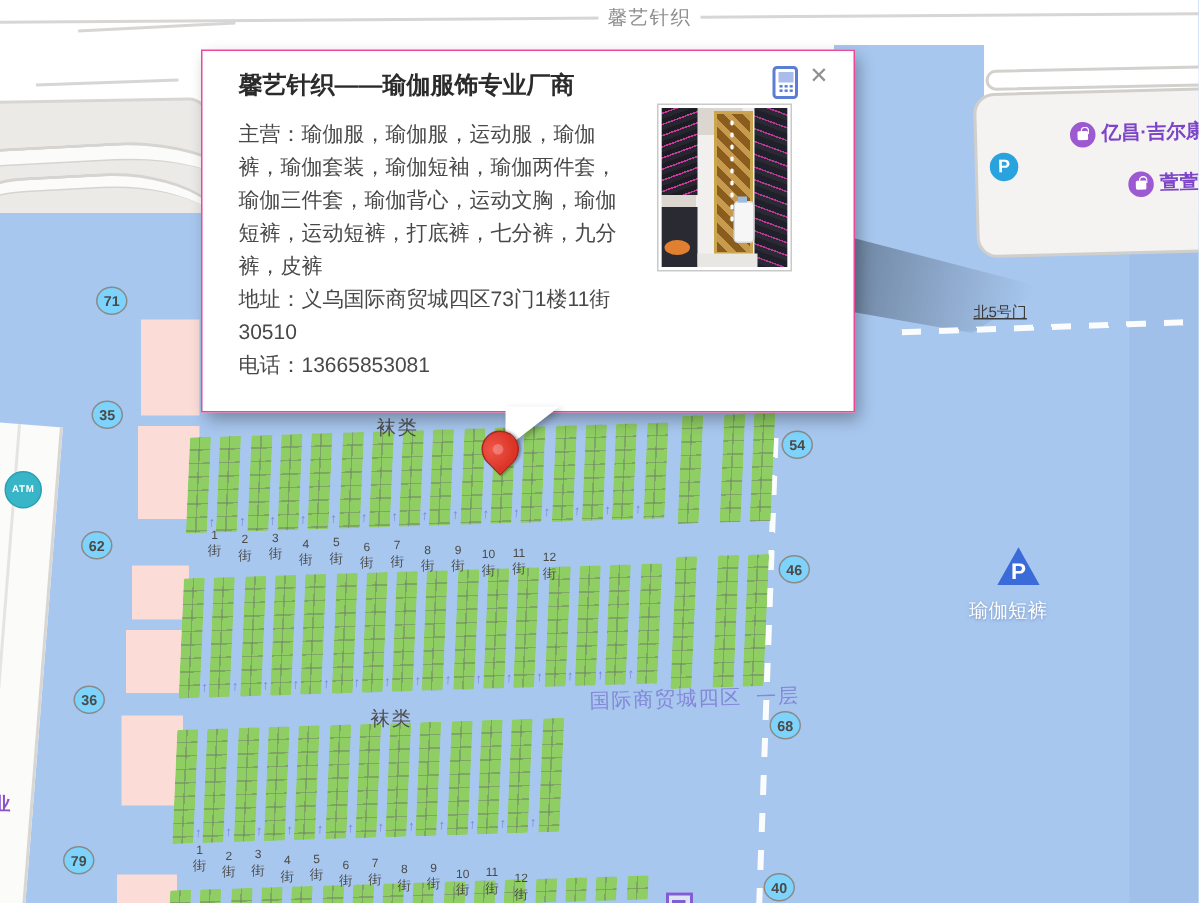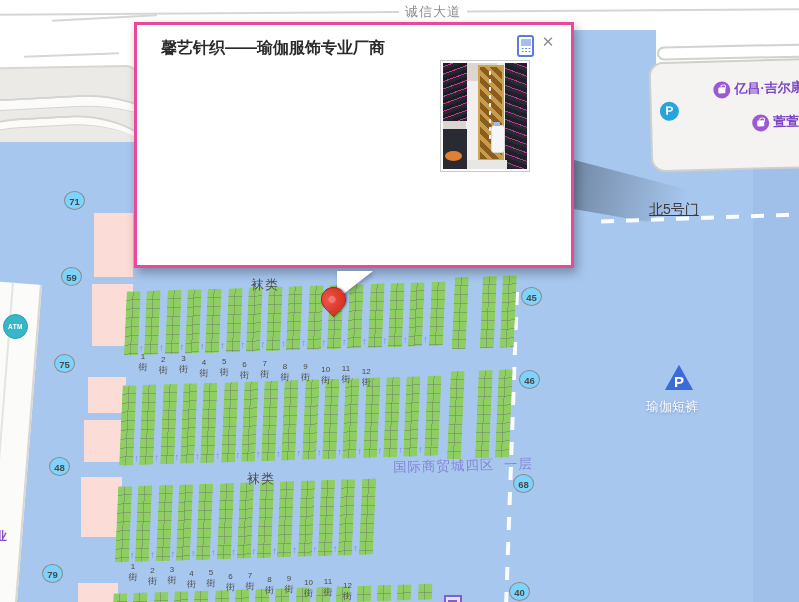--- a/index.html
+++ b/index.html
@@ -52,21 +52,21 @@
   .street{position:absolute;width:16px;text-align:center;z-index:12;color:#4A4A48;}
   .street .num{display:block;font-size:8px;line-height:8px;}
   .street .suf{display:block;font-size:9px;line-height:9px;margin-top:2px;}
   
   .sock{position:absolute;font-size:13px;color:#4D4D4B;z-index:12;letter-spacing:1px;}
   .floor-label{position:absolute;left:393px;top:457px;font-size:13.5px;color:#8387D8;z-index:12;
     transform:rotate(-1.5deg);letter-spacing:1px;white-space:pre;}
   .gate-circle{position:absolute;width:21px;height:19px;border-radius:50%;background:#7dd3fc;
     border:1.6px solid #8A8A88;color:#4A4A48;font-size:9.5px;font-weight:bold;text-align:center;
     line-height:19px;z-index:13;box-sizing:border-box;}
-  .north-gate{position:absolute;left:649px;top:201px;font-size:14px;color:#3A3A3A;z-index:10;text-decoration:underline;}
+  .north-gate{position:absolute;left:649px;top:201px;font-size:10px;color:#3A3A3A;z-index:10;text-decoration:underline;}
   .p-tri{position:absolute;left:664px;top:364px;width:30px;height:28px;background:#3A6BD8;
     clip-path:polygon(50% 3%,97% 93%,3% 93%);z-index:12;color:#fff;font-weight:bold;font-size:15px;
     text-align:center;line-height:36px;}
   .p-lot-label{position:absolute;left:646px;top:398px;font-size:13px;color:#fff;z-index:12;
     text-shadow:0 1px 2px rgba(60,90,140,.5);}
   .esc{position:absolute;left:444px;top:595px;width:14px;height:12px;border:2px solid #7F5FD1;
     background:#DDE4F6;z-index:12;}
   .esc i{position:absolute;left:2px;top:3px;width:9px;border-top:2px solid #7F5FD1;}
   
   .poi-row{position:absolute;display:flex;align-items:center;gap:4px;z-index:21;}
@@ -78,22 +78,22 @@
   .p-circle{position:absolute;width:19px;height:19px;border-radius:50%;background:#29A3DD;color:#fff;
     font-weight:bold;font-size:12px;text-align:center;line-height:19px;z-index:21;}
   
   .pin{position:absolute;left:321px;top:287px;width:23px;height:23px;z-index:70;
     background:radial-gradient(circle at 35% 35%,#F0564A,#D93425 70%);
     border:1px solid #A6261D;border-radius:50% 50% 50% 0;transform:rotate(-45deg);
     box-shadow:1px 1px 2px rgba(0,0,0,.35);}
   .pin::after{content:"";position:absolute;left:7px;top:7px;width:7px;height:7px;border-radius:50%;
     background:rgba(255,255,255,.25);}
   
-  .popup{position:absolute;left:134px;top:22px;width:434px;height:240px;background:#fff;
-    border:3px solid #ec4899;z-index:60;box-shadow:3px 5px 10px rgba(0,0,0,.3);}
+  .popup{position:absolute;left:134px;top:33px;width:434px;height:240px;background:#fff;
+    border:1px solid #ec4899;z-index:60;box-shadow:3px 5px 10px rgba(0,0,0,.3);}
   .popup-tail{position:absolute;left:337px;top:271px;width:0;height:0;border-top:28px solid #fff;
     border-right:36px solid transparent;z-index:61;filter:drop-shadow(2px 2px 2px rgba(0,0,0,.25));}
   .pp-title{position:absolute;left:24px;top:13px;width:330px;font-size:16px;font-weight:bold;color:#2B2B2B;}
   .pp-body{position:absolute;left:24px;top:44px;width:264px;font-size:14px;line-height:22px;color:#484848;}
   .pp-close{position:absolute;left:402px;top:8px;width:18px;height:18px;font-size:15px;color:#8F8F8F;
     font-weight:bold;text-align:center;line-height:18px;cursor:pointer;}
   .pp-phone{position:absolute;left:380px;top:10px;width:13px;height:18px;border:2px solid #5B7ED5;
     border-radius:3px;cursor:pointer;}
   .pp-phone .scr{position:absolute;left:1.5px;top:1.5px;width:10px;height:7px;background:#A9BCEC;}
   .pp-phone .keys{position:absolute;left:1.5px;top:10px;width:10px;height:6px;
@@ -119,21 +119,21 @@
     border:1px solid #D8D8D8;border-radius:3px;z-index:3;}
   .ph-cap{position:absolute;left:2px;top:-4px;width:6px;height:4px;background:#9DBCE0;}
   .ph-base{position:absolute;left:24px;bottom:0;width:40px;height:9px;background:#E9E7E4;}
 </style>
 </head>
 <body>
 
 <div class="line" style="left:-5px;top:11px;width:810px;transform:rotate(-0.4deg);"></div>
 <div class="line" style="left:52px;top:17px;width:105px;transform:rotate(-3deg);"></div>
 <div class="line" style="left:24px;top:54px;width:95px;transform:rotate(-2deg);"></div>
-<span class="road-label">诚信大道</span>
+<span class="road-label">馨艺针织</span>
 <div class="capsule"></div>
 
 <div class="bldg-left"></div>
 <div class="arc" style="left:-70px;top:96px;width:260px;height:140px;border-top:12px solid #D6D4D1;border-radius:70px 110px 0 0/46px 70px 0 0;transform:rotate(-3deg);"></div>
 <div class="arc" style="left:-70px;top:98px;width:260px;height:140px;border-top:9px solid #FBFBFA;border-radius:70px 110px 0 0/46px 70px 0 0;transform:rotate(-3deg);"></div>
 <div class="arc" style="left:-40px;top:116px;width:200px;height:100px;border-top:10px solid #D6D4D1;border-radius:60px 90px 0 0/40px 55px 0 0;transform:rotate(-3deg);"></div>
 <div class="arc" style="left:-40px;top:118px;width:200px;height:100px;border-top:7px solid #FBFBFA;border-radius:60px 90px 0 0/40px 55px 0 0;transform:rotate(-3deg);"></div>
 
 <div class="blue-main"></div>
 <div class="blue-sliver"></div>
@@ -360,25 +360,25 @@
       <span class="num">11</span>
       <span class="suf">街</span>
     </div>
     <div class="street" style="left: 339.5px; top: 581.5px;">
       <span class="num">12</span>
       <span class="suf">街</span>
     </div>
   </div>
 <div id="gates">
     <div class="gate-circle" style="left: 64px; top: 191px;">71</div>
-    <div class="gate-circle" style="left: 61px; top: 267px;">59</div>
-    <div class="gate-circle" style="left: 54px; top: 354px;">75</div>
-    <div class="gate-circle" style="left: 49px; top: 457px;">48</div>
+    <div class="gate-circle" style="left: 61px; top: 267px;">35</div>
+    <div class="gate-circle" style="left: 54px; top: 354px;">62</div>
+    <div class="gate-circle" style="left: 49px; top: 457px;">36</div>
     <div class="gate-circle" style="left: 42px; top: 564px;">79</div>
-    <div class="gate-circle" style="left: 521px; top: 287px;">45</div>
+    <div class="gate-circle" style="left: 521px; top: 287px;">54</div>
     <div class="gate-circle" style="left: 519px; top: 370px;">46</div>
     <div class="gate-circle" style="left: 513px; top: 474px;">68</div>
     <div class="gate-circle" style="left: 509px; top: 582px;">40</div>
   </div>
 
 <div class="sock" style="left:251px;top:276px;">袜类</div>
 <div class="sock" style="left:247px;top:470px;">袜类</div>
 <div class="floor-label">国际商贸城四区  一层</div>
 
 <div class="p-tri">P</div>
@@ -402,20 +402,25 @@
 <div class="pin"></div>
 
 <div class="popup-tail"></div>
 <div class="popup">
   <div class="pp-title">馨艺针织——瑜伽服饰专业厂商</div>
   <div class="pp-phone">
     <div class="scr"></div>
       <div class="keys"></div>
   </div>
   <div class="pp-close">✕</div>
+  <div class="pp-body">
+    <div><span>主营：</span><span>瑜伽服，瑜伽服，运动服，瑜伽裤，瑜伽套装，瑜伽短袖，瑜伽两件套，瑜伽三件套，瑜伽背心，运动文胸，瑜伽短裤，运动短裤，打底裤，七分裤，九分裤，皮裤</span></div>
+    <div><span>地址：</span><span>义乌国际商贸城四区73门1楼11街30510</span></div>
+    <div><span>电话：</span><span>13665853081</span></div>
+  </div>
   <div class="pp-photo">
     <div class="ph-in">
       <div class="ph-pill-l"></div>
         <div class="ph-pill-r"></div>
       <div class="ph-l"></div>
         <div class="ph-l2"></div>
         <div class="ph-or"></div>
       <div class="ph-c"></div>
         <div class="ph-dots"></div>
       <div class="ph-r"></div>

